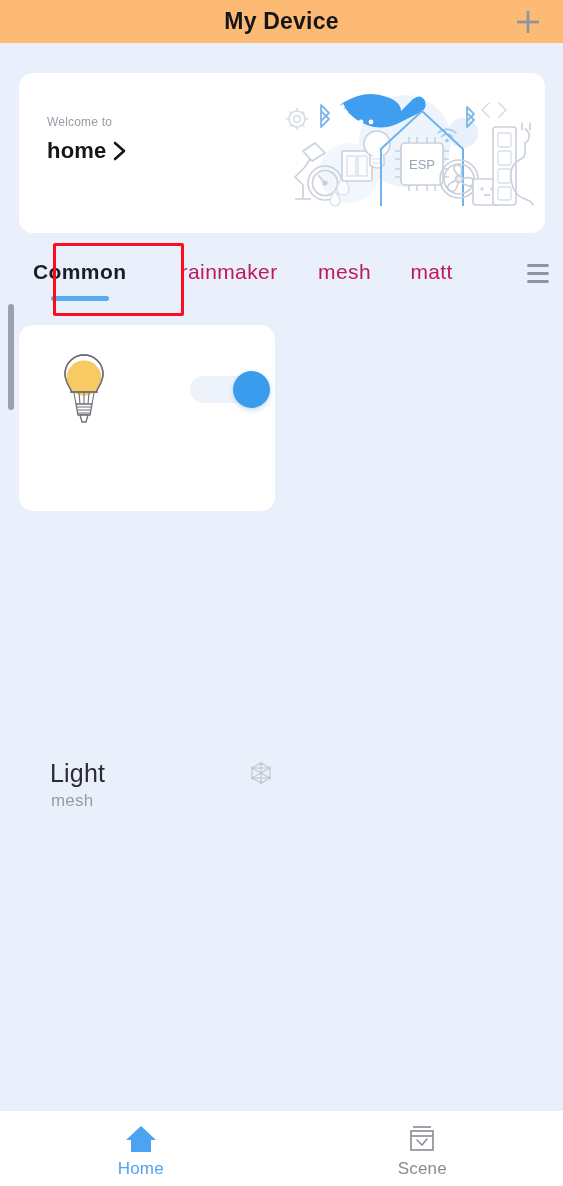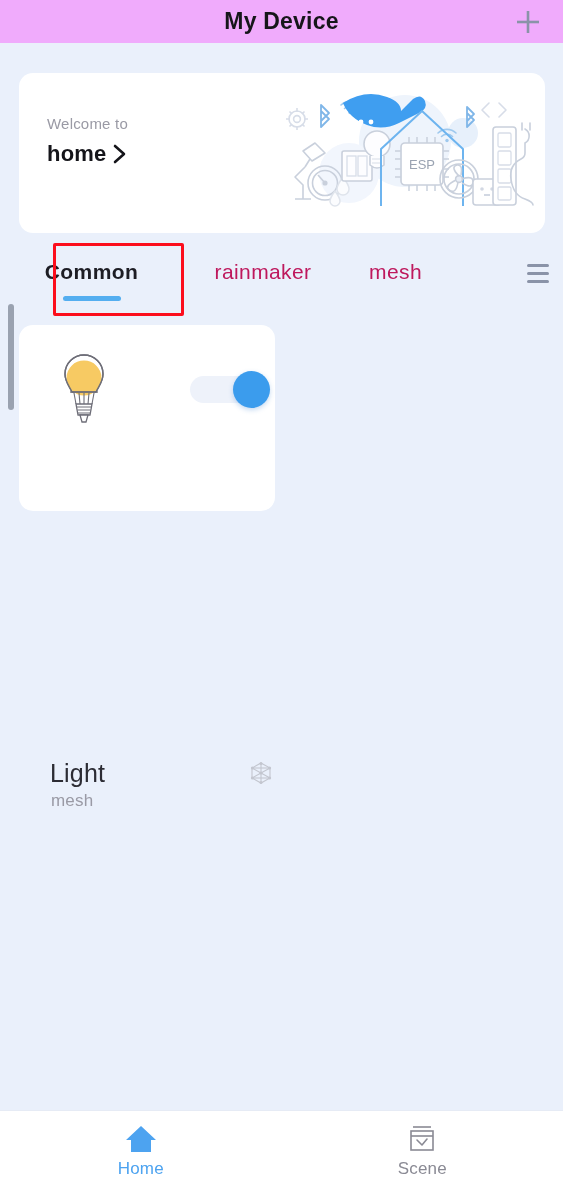--- a/index.html
+++ b/index.html
@@ -7,38 +7,38 @@
     width:563px; height:1186px;
     font-family:"Liberation Sans", sans-serif;
     background:#eaf0fb;
     overflow:hidden;
   }
   .phone { position:relative; width:563px; height:1186px; background:#eaf0fb; }
 
   
   .header {
     position:absolute; left:0; top:0; width:563px; height:43px;
-    background:#f0abfc;
+    background:#fdba74;
     display:flex; align-items:center; justify-content:center;
   }
   .header-title {
     font-size:23px; font-weight:bold; color:#16161a; letter-spacing:.2px;
   }
   .add-btn {
     position:absolute; right:17px; top:4px;
     width:36px; height:36px; display:flex; align-items:center; justify-content:center;
   }
 
   
   .welcome-card {
     position:absolute; left:19px; top:73px; width:526px; height:160px;
     background:#ffffff; border-radius:14px; overflow:hidden;
   }
   .welcome-text { position:absolute; left:28px; top:42px; }
-  .welcome-sub { font-size:15px; color:#9a9aa5; letter-spacing:.2px; }
+  .welcome-sub { font-size:12px; color:#9a9aa5; letter-spacing:.2px; }
   .home-row { display:flex; align-items:center; margin-top:9px; }
   .home-name { font-size:22px; font-weight:bold; color:#15151a; letter-spacing:.2px; }
   .home-chevron { margin-left:6px; display:flex; align-items:center; }
   .illus { position:absolute; right:8px; top:8px; width:260px; height:145px; }
 
   
   .tabs {
     position:absolute; left:0; top:250px; width:473px; height:62px;
     display:flex; align-items:flex-start;
   }
@@ -286,20 +286,24 @@
       <span class="tab-underline"></span>
     </div>
     <div class="tab" style="width:160px">
       <span class="tab-label">rainmaker</span>
       <span class="tab-underline"></span>
     </div>
     <div class="tab" style="width:105px">
       <span class="tab-label">mesh</span>
       <span class="tab-underline"></span>
     </div>
+    <div class="tab" style="width:95px">
+      <span class="tab-label">matt</span>
+      <span class="tab-underline"></span>
+    </div>
   </div>
   <div class="hamburger">
     <span></span>
       <span></span>
       <span></span>
   </div>
   <div class="annot-box"></div>
 
   <div class="scrollbar"></div>
 

